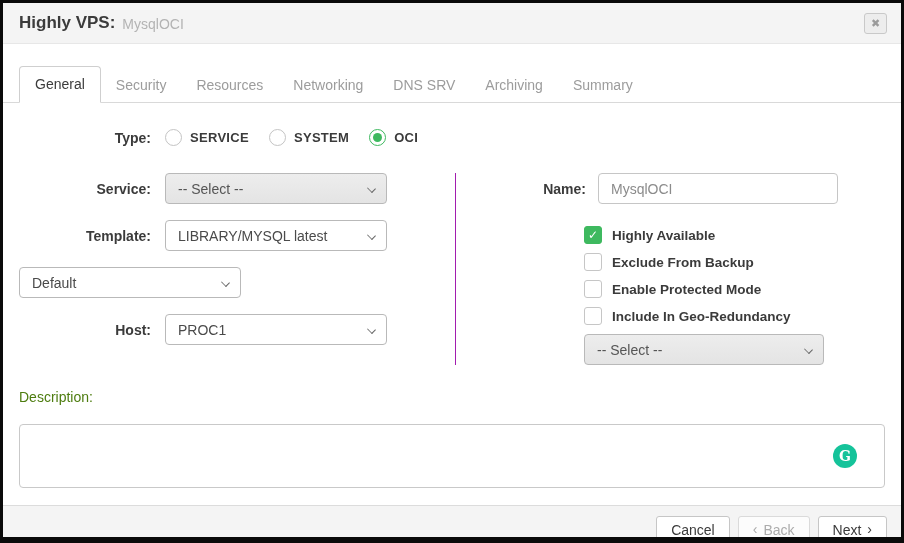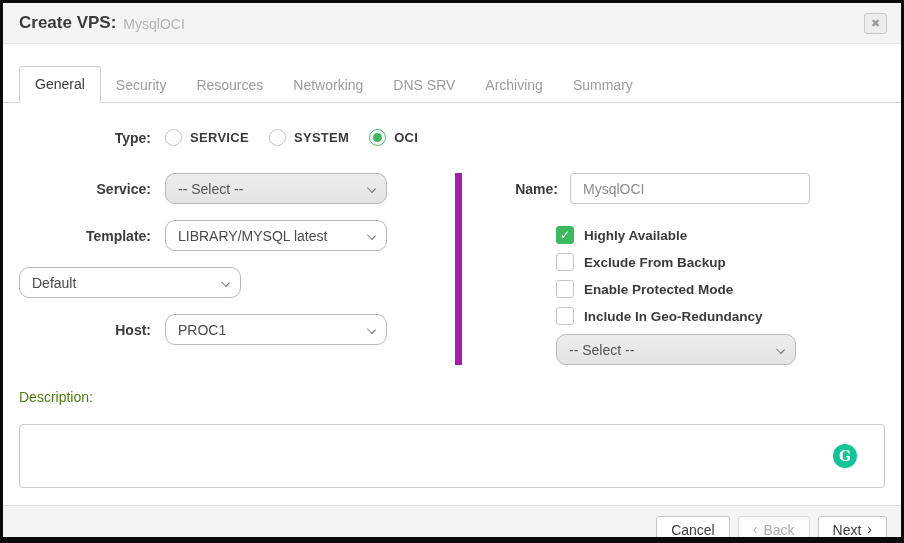--- a/index.html
+++ b/index.html
@@ -77,26 +77,26 @@
   }
   .radio-option.checked .radio-circle { border-color:#3eb95f; }
   .radio-option.checked .radio-circle::after {
     content:""; position:absolute; left:3px; top:3px;
     width:9px; height:9px; border-radius:50%; background:#3eb95f;
   }
   .radio-label { font-size:13px; font-weight:bold; color:#3b3b3b; letter-spacing:.3px; }
   
   .columns { display:flex; margin-top:27px; align-items:stretch; }
   .col-left { width:436px; flex:0 0 436px; }
-  .col-right { border-left:7px solid #a21caf; padding-left:36px; flex:1; }
+  .col-right { border-left:1px solid #a21caf; padding-left:70px; flex:1; }
   .col-left .form-row { margin-bottom:16px; }
   
   .select {
     width:222px; height:31px;
-    border:1px solid #b9b9b9; border-radius:10px;
+    border:1px solid #b9b9b9; border-radius:4px;
     background:#fff;
     display:flex; align-items:center;
     padding:0 28px 0 12px;
     font-size:14px; color:#4a4a4a;
     position:relative; cursor:pointer;
   }
   .select.disabled {
     background:linear-gradient(#ededed,#e4e4e4);
     color:#555;
   }
@@ -166,21 +166,21 @@
   }
   .btn.disabled { color:#ababab; border-color:#dadada; background:#fcfcfc; cursor:default; }
   .btn .arrow { font-size:14px; position:relative; top:-1px; }
 </style>
 </head>
 <body>
 
 <div class="dialog">
 
   <div class="header">
-    <span class="title">Create VPS:</span>
+    <span class="title">Highly VPS:</span>
     <span class="title-value">MysqlOCI</span>
     <div class="close-btn">✖</div>
   </div>
 
   <div class="tabbar">
     <div class="tab active">General</div>
     <div class="tab">Security</div>
     <div class="tab">Resources</div>
     <div class="tab">Networking</div>
     <div class="tab">DNS SRV</div>

